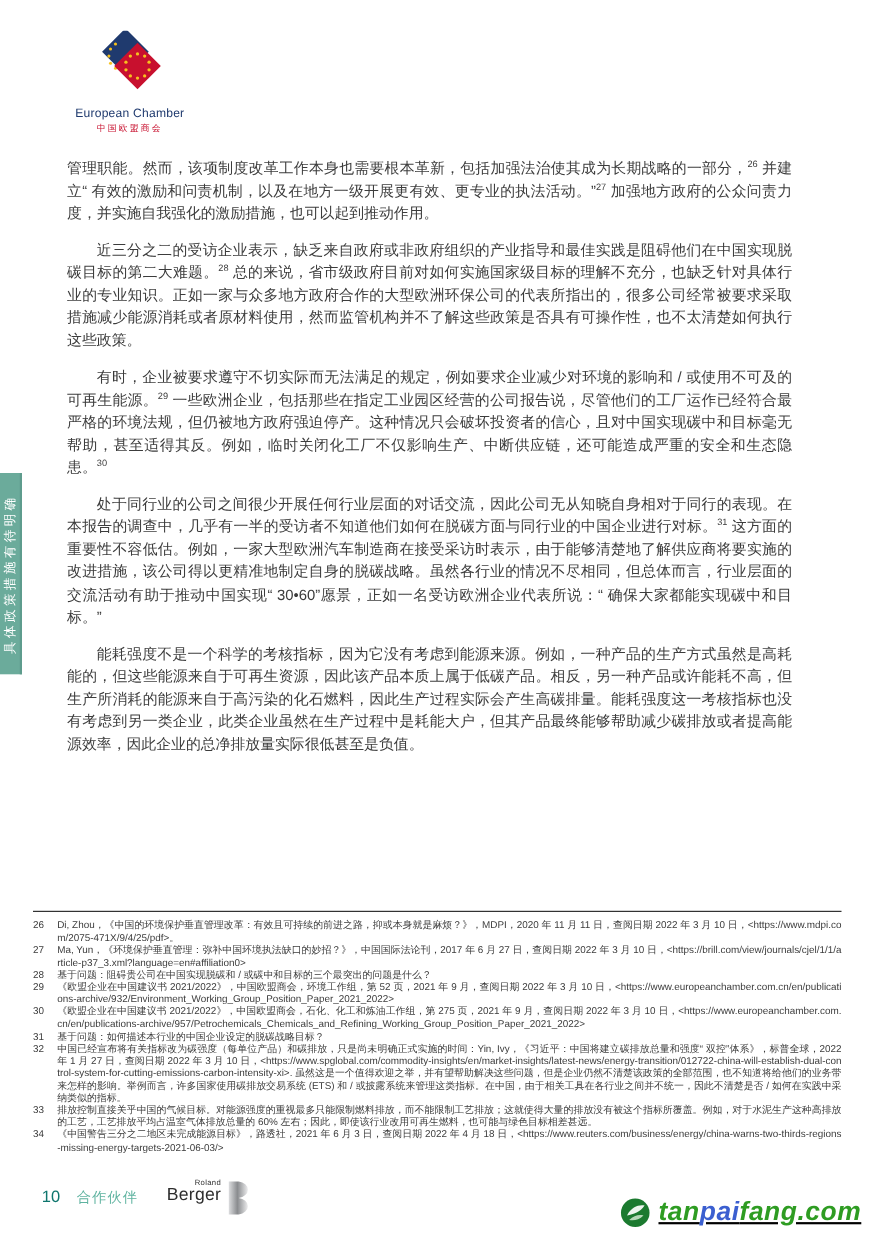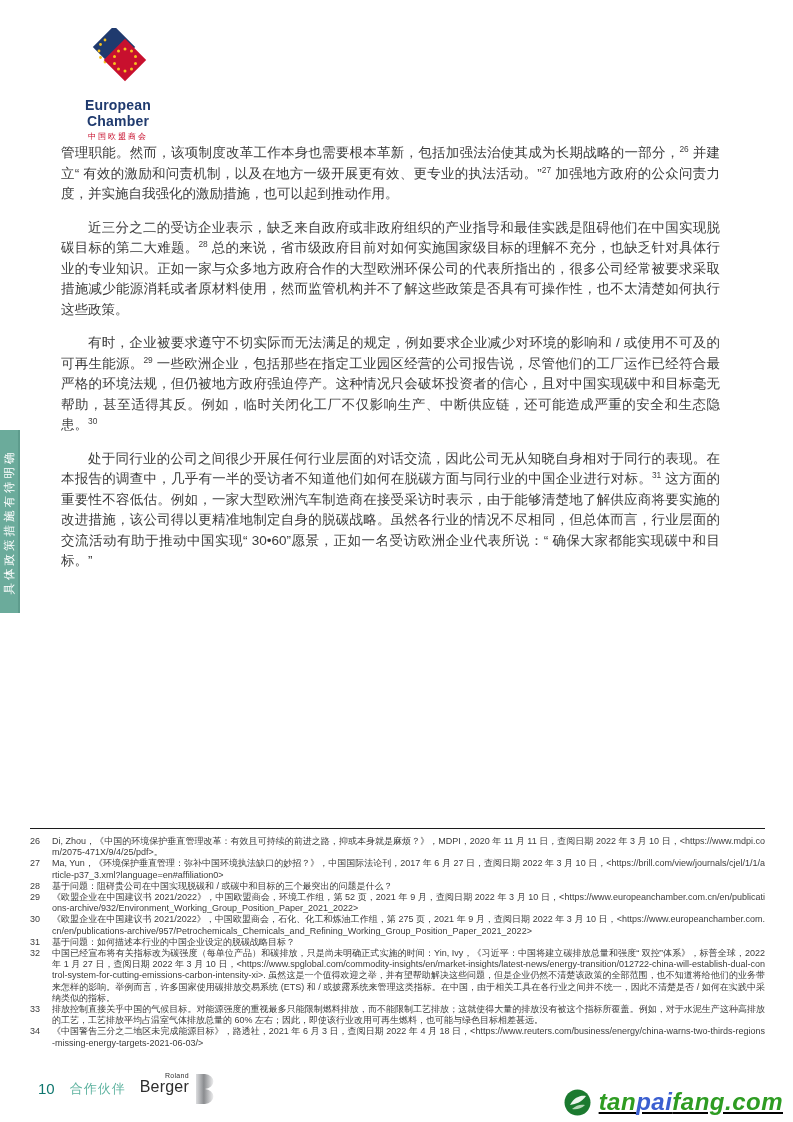--- a/index.html
+++ b/index.html
@@ -4,21 +4,21 @@
 <style>
   * { margin:0; padding:0; box-sizing:border-box; }
   html,body { width:793px; }
   body {
     position:relative; width:793px; height:1122px; background:#ffffff;
     font-family:"Liberation Sans","DejaVu Sans",sans-serif; overflow:hidden;
   }
   
   .logo { position:absolute; left:58px; top:28px; width:120px; text-align:center; }
   .logo svg { display:block; margin:0 auto; }
-  .logo .en { font-size:14px; font-weight:bold; color:#1F3A6E; letter-spacing:0.2px; margin-top:1px; }
+  .logo .en { font-size:11px; font-weight:normal; color:#1F3A6E; letter-spacing:0.2px; margin-top:1px; }
   .logo .cn { font-size:8px; color:#C8102E; letter-spacing:2px; margin-top:2px; }
   
   .sidetab { position:absolute; left:0; top:430px; width:20px; height:183px;
     background:#6BAB9B; border-right:2px solid #5E9C8D; }
   .sidetab span { position:absolute; left:50%; top:50%;
     transform:translate(-50%,-50%) rotate(-90deg); white-space:nowrap;
     color:#ffffff; font-size:11.5px; letter-spacing:3px; }
   
   .main { position:absolute; left:61px; top:143px; width:659px;
     color:#3C3C3C; font-size:13.5px; line-height:20.5px; text-align:justify; }
@@ -30,21 +30,21 @@
   .footnotes { position:absolute; left:30px; top:828px; width:735px;
     border-top:1.5px solid #1c1c1c; padding-top:7px;
     font-size:9px; line-height:11.2px; color:#3C3C3C; }
   .fn { display:flex; }
   .fn-num { width:13px; margin-right:9px; flex:none; }
   .fn-text { flex:1; text-align:justify; word-break:break-all; }
   
   .footer { position:absolute; left:38px; top:1072px; display:flex; align-items:center; }
   .page-num { font-size:15px; color:#0f766e; }
   .partner { font-size:13px; color:#5FB3A0; margin-left:15px; letter-spacing:1px; }
-  .rb { display:flex; align-items:flex-start; margin-left:14px;text-align:right; }
+  .rb { display:flex; align-items:flex-start; margin-left:26px;text-align:right; }
   .rb-text { display:flex; flex-direction:column; align-items:flex-end; color:#2d2d2d; }
   .rb-top { font-size:7px; letter-spacing:0.3px; }
   .rb-bottom { font-size:16px; letter-spacing:0.2px; margin-top:-1px; }
   .rb svg { margin-left:5px; margin-top:1px; }
   
   .watermark { position:absolute; right:10px; bottom:6px; display:flex; align-items:center; }
   .watermark svg { margin-right:8px; }
   .wm-text { font-size:24px; font-weight:bold; font-style:italic;
     letter-spacing:0.5px; white-space:nowrap;text-decoration:underline; }
 </style>
@@ -81,20 +81,21 @@
 
 <div class="sidetab">
   <span>具体政策措施有待明确</span>
 </div>
 
 <div class="main">
   <p class="no-indent"><span>管理职能。然而，该项制度改革工作本身也需要根本革新，包括加强法治使其成为长期战略的一部分，</span><sup>26</sup><span> 并建立“ 有效的激励和问责机制，以及在地方一级开展更有效、更专业的执法活动。”</span><sup>27</sup><span> 加强地方政府的公众问责力度，并实施自我强化的激励措施，也可以起到推动作用。</span></p>
   <p><span>近三分之二的受访企业表示，缺乏来自政府或非政府组织的产业指导和最佳实践是阻碍他们在中国实现脱碳目标的第二大难题。</span><sup>28</sup><span> 总的来说，省市级政府目前对如何实施国家级目标的理解不充分，也缺乏针对具体行业的专业知识。正如一家与众多地方政府合作的大型欧洲环保公司的代表所指出的，很多公司经常被要求采取措施减少能源消耗或者原材料使用，然而监管机构并不了解这些政策是否具有可操作性，也不太清楚如何执行这些政策。</span></p>
   <p><span>有时，企业被要求遵守不切实际而无法满足的规定，例如要求企业减少对环境的影响和 / 或使用不可及的可再生能源。</span><sup>29</sup><span> 一些欧洲企业，包括那些在指定工业园区经营的公司报告说，尽管他们的工厂运作已经符合最严格的环境法规，但仍被地方政府强迫停产。这种情况只会破坏投资者的信心，且对中国实现碳中和目标毫无帮助，甚至适得其反。例如，临时关闭化工厂不仅影响生产、中断供应链，还可能造成严重的安全和生态隐患。</span><sup>30</sup></p>
   <p><span>处于同行业的公司之间很少开展任何行业层面的对话交流，因此公司无从知晓自身相对于同行的表现。在本报告的调查中，几乎有一半的受访者不知道他们如何在脱碳方面与同行业的中国企业进行对标。</span><sup>31</sup><span> 这方面的重要性不容低估。例如，一家大型欧洲汽车制造商在接受采访时表示，由于能够清楚地了解供应商将要实施的改进措施，该公司得以更精准地制定自身的脱碳战略。虽然各行业的情况不尽相同，但总体而言，行业层面的交流活动有助于推动中国实现“ 30•60”愿景，正如一名受访欧洲企业代表所说：“ 确保大家都能实现碳中和目标。”</span></p>
+  <p><span>能耗强度不是一个科学的考核指标，因为它没有考虑到能源来源。例如，一种产品的生产方式虽然是高耗能的，但这些能源来自于可再生资源，因此该产品本质上属于低碳产品。相反，另一种产品或许能耗不高，但生产所消耗的能源来自于高污染的化石燃料，因此生产过程实际会产生高碳排量。能耗强度这一考核指标也没有考虑到另一类企业，此类企业虽然在生产过程中是耗能大户，但其产品最终能够帮助减少碳排放或者提高能源效率，因此企业的总净排放量实际很低甚至是负值。</span></p>
 </div>
 
 <div class="footnotes">
   <div class="fn">
     <div class="fn-num">26</div>
     <div class="fn-text">Di, Zhou，《中国的环境保护垂直管理改革：有效且可持续的前进之路，抑或本身就是麻烦？》，MDPI，2020 年 11 月 11 日，查阅日期 2022 年 3 月 10 日，&lt;https://www.mdpi.com/2075-471X/9/4/25/pdf&gt;。</div>
   </div>
   <div class="fn">
     <div class="fn-num">27</div>
     <div class="fn-text">Ma, Yun，《环境保护垂直管理：弥补中国环境执法缺口的妙招？》，中国国际法论刊，2017 年 6 月 27 日，查阅日期 2022 年 3 月 10 日，&lt;https://brill.com/view/journals/cjel/1/1/article-p37_3.xml?language=en#affiliation0&gt;</div>

